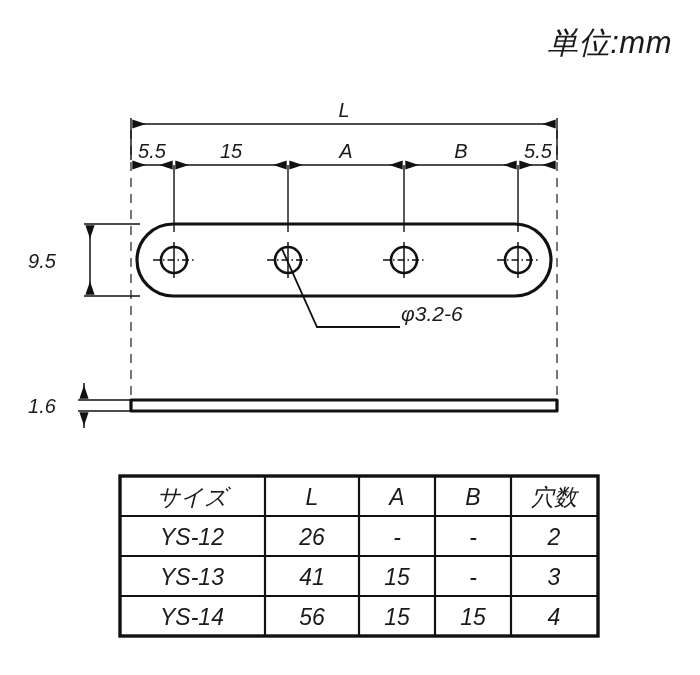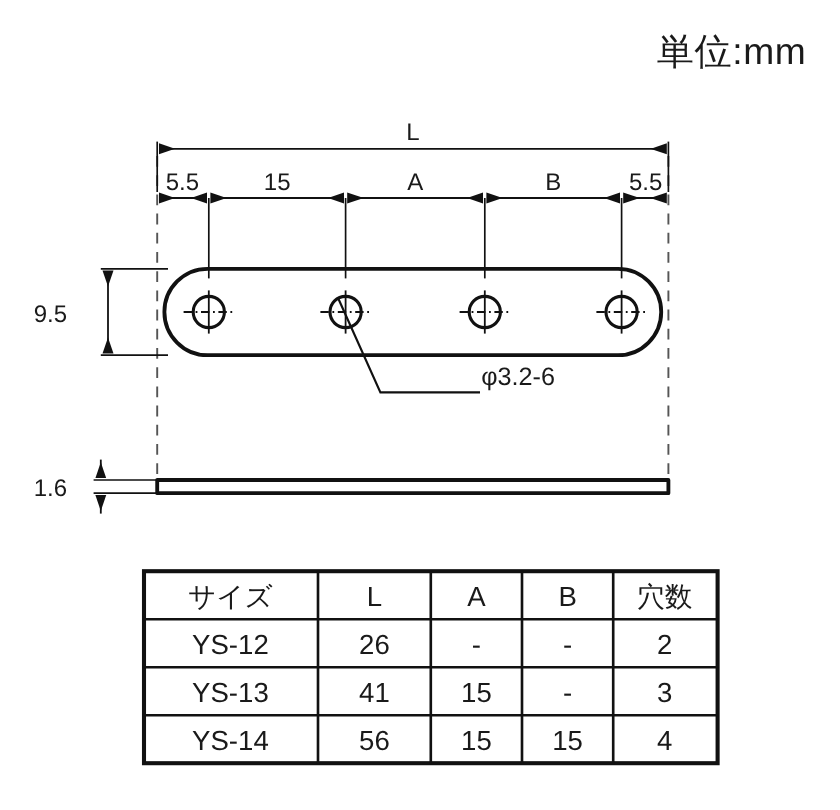--- a/index.html
+++ b/index.html
@@ -15,20 +15,21 @@
     overflow: hidden;
     font-family: "Liberation Sans", "DejaVu Sans", sans-serif;
     color: #1a1a1a;
   }
   #drawing-root {
     position: absolute;
     left: 0;
     top: 0;
     width: 700px;
     height: 675px;
+    font-style: italic;
   }
   svg.sheet {
     display: block;
     width: 700px;
     height: 675px;
   }
   text {
     fill: #1a1a1a;
     font-family: "Liberation Sans", "DejaVu Sans", sans-serif;
   }

